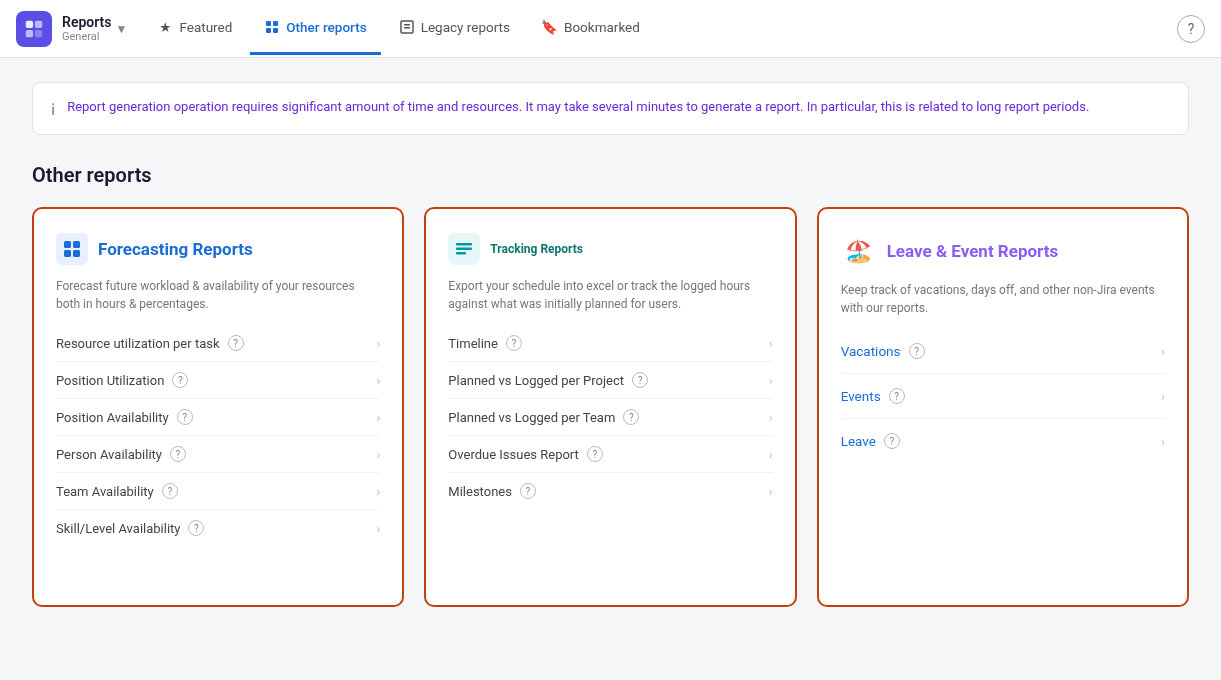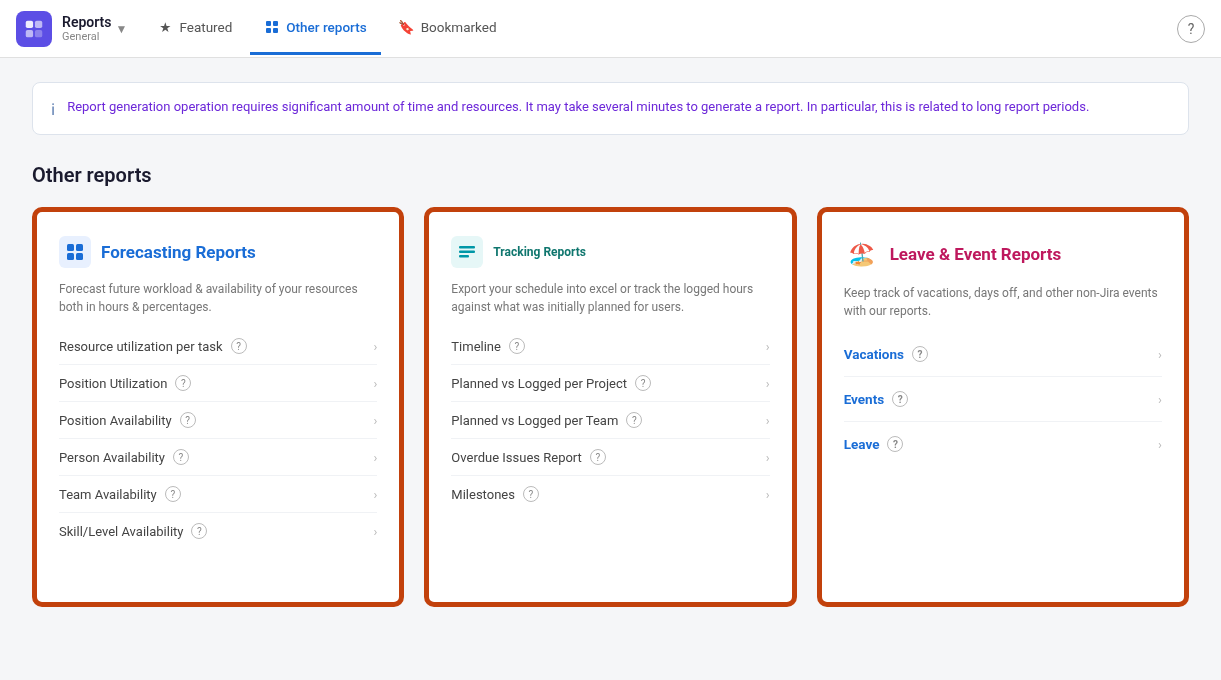--- a/index.html
+++ b/index.html
@@ -144,21 +144,21 @@
     
     .cards-container {
       display: flex;
       gap: 20px;
       align-items: flex-start;
     }
 
     
     .card {
       background: #fff;
-      border: 5px solid #c2410c;
+      border: 2px solid #c2410c;
       border-radius: 10px;
       padding: 24px 22px;
       flex: 1;
       min-height: 400px;
     }
 
     .card-header {
       display: flex;
       align-items: center;
       gap: 10px;
@@ -171,21 +171,21 @@
       display: flex;
       align-items: center;
       justify-content: center;
       font-size: 18px;
       flex-shrink: 0;
     }
     .card-icon-blue { background: #e8f0fe; color: #1a6dd6; }
     .card-icon-teal { background: #e6f7f7; color: #0097a7; }
     .card-title-forecast { color: #1a6dd6; font-size: 17px; font-weight: 700; }
     .card-title-tracking { color: #0f766e; font-size: 12px; font-weight: 700; }
-    .card-title-leave { color: #be185d; font-size: 17px; font-weight: 700; }
+    .card-title-leave { color: #8b5cf6; font-size: 17px; font-weight: 700; }
 
     .card-description {
       font-size: 12px;
       color: #777;
       line-height: 1.5;
       margin-bottom: 12px;
     }
 
     
     .report-item {
@@ -240,21 +240,21 @@
       padding: 14px 0;
       border-bottom: 1px solid #f0f2f5;
       cursor: pointer;
     }
     .leave-item:last-child { border-bottom: none; }
     .leave-item-left {
       display: flex;
       gap: 8px;
       font-size: 13.5px;
       color: #1a6dd6;
-      font-weight: 700;
+      font-weight: 400;
     }
     .leave-question-icon {
       width: 16px;
       height: 16px;
       border-radius: 50%;
       border: 1.5px solid #bbb;
       display: flex;
       align-items: center;
       justify-content: center;
       font-size: 10px;
@@ -294,20 +294,30 @@
           <svg width="14" height="14" viewBox="0 0 14 14" fill="none">
             <rect x="1" y="1" width="5" height="5" rx="1" fill="#1a6dd6"></rect>
             <rect x="8" y="1" width="5" height="5" rx="1" fill="#1a6dd6"></rect>
             <rect x="1" y="8" width="5" height="5" rx="1" fill="#1a6dd6"></rect>
             <rect x="8" y="8" width="5" height="5" rx="1" fill="#1a6dd6"></rect>
           </svg>
         </span>
         <span>Other reports</span>
       </a>
       <a class="nav-tab">
+        <span class="nav-tab-icon">
+          <svg width="14" height="14" viewBox="0 0 14 14" fill="none">
+            <rect x="1" y="1" width="12" height="12" rx="1" stroke="#555" stroke-width="1.5" fill="none"></rect>
+            <rect x="4" y="4" width="6" height="1.5" rx="0.5" fill="#555"></rect>
+            <rect x="4" y="7" width="6" height="1.5" rx="0.5" fill="#555"></rect>
+          </svg>
+        </span>
+        <span>Legacy reports</span>
+      </a>
+      <a class="nav-tab">
         <span class="nav-tab-icon">🔖</span>
         <span>Bookmarked</span>
       </a>
     </nav>
   </div>
   <div class="header-right">
     <div class="help-icon">?</div>
   </div>
 </div>
 

